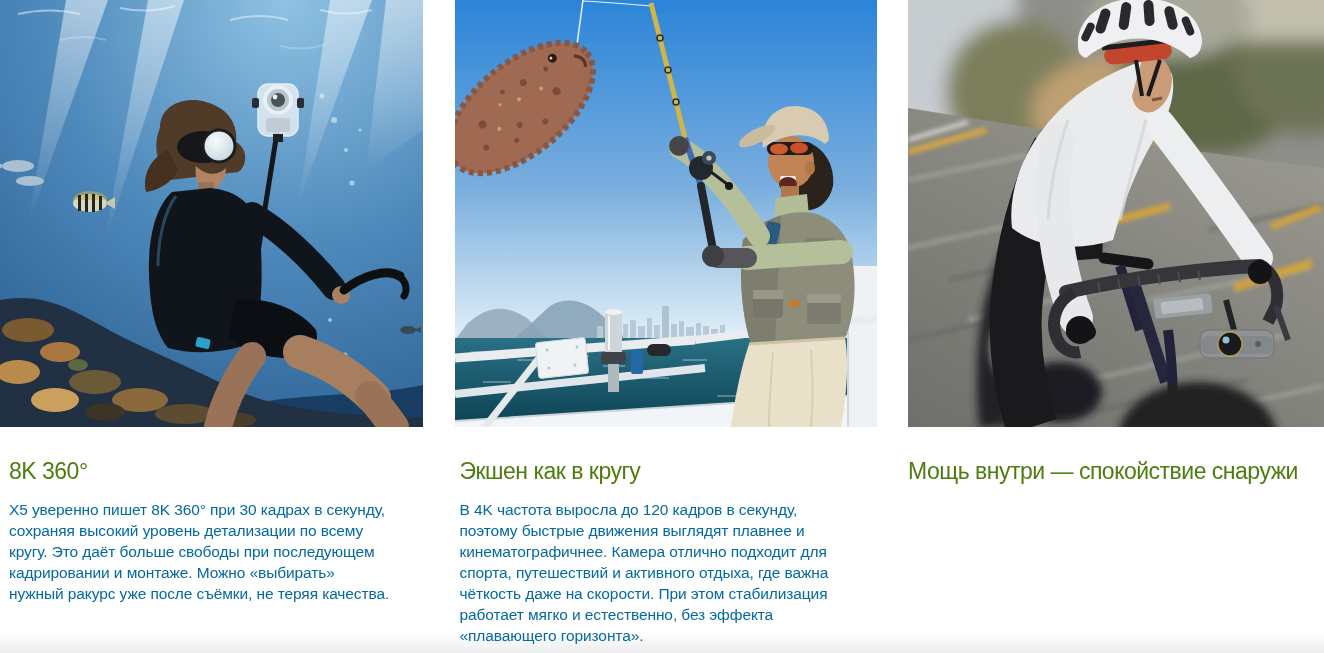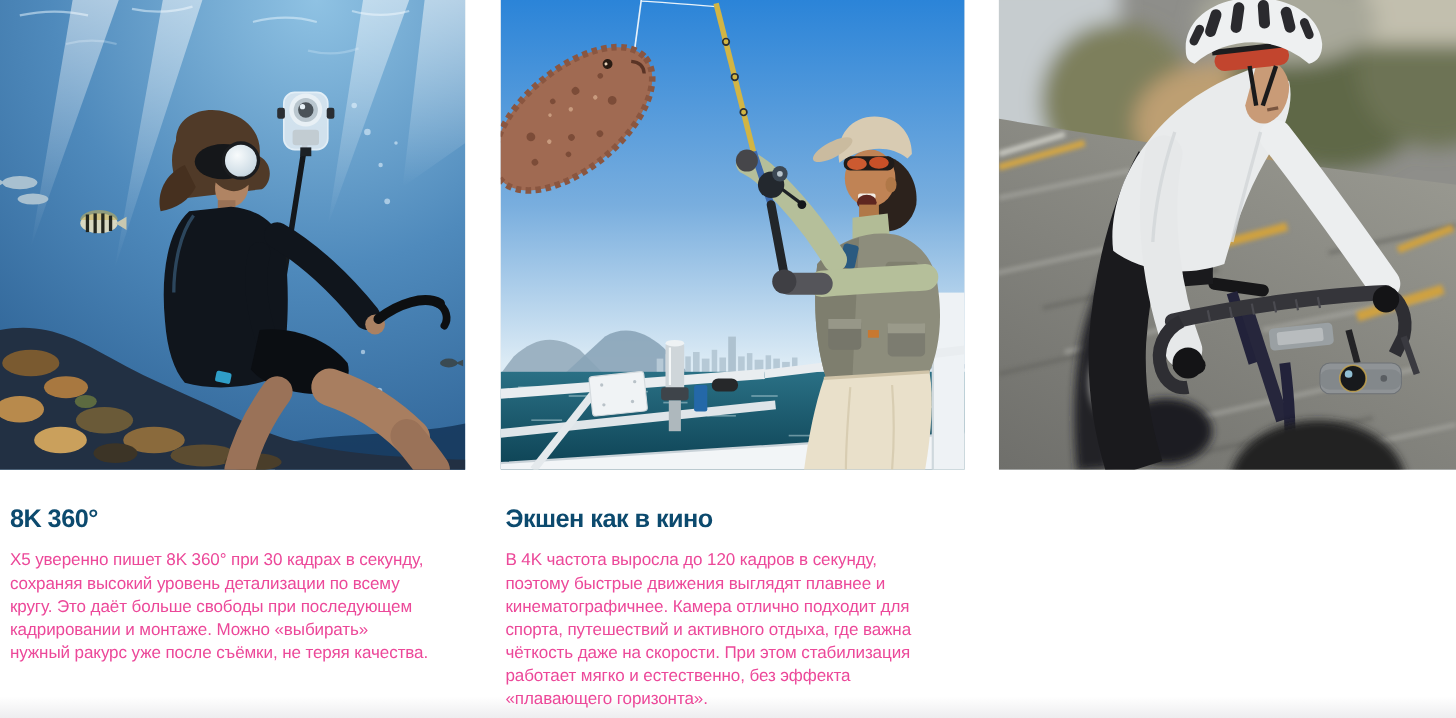--- a/index.html
+++ b/index.html
@@ -10,26 +10,26 @@
     -webkit-font-smoothing:antialiased;
   }
   .cards{
     position:relative;z-index:1;
     display:grid;grid-template-columns:423px 422px 416px;column-gap:31.5px;
   }
   .card{min-width:0;}
   .photo-wrap{margin:0;width:100%;height:427px;overflow:hidden;background:#dfe6ea;}
   .photo{display:block;width:100%;height:100%;}
   .card-title{
-    margin:31px 0 0;font-size:23px;line-height:26px;font-weight:700;
-    letter-spacing:-0.5px;color:#0c4a6e;
+    margin:31px 0 0;font-size:23px;line-height:26px;font-weight:400;
+    letter-spacing:-0.5px;color:#4d7c0f;
   }
   .card-body{
     margin:15px 0 0;font-size:15.5px;line-height:21px;letter-spacing:-0.1px;
-    color:#ec4899;white-space:pre-line;
+    color:#0369a1;white-space:pre-line;
   }
   .pad1{padding-left:9px;}
   .pad2{padding-left:5px;}
   .pad3{padding-left:0;}
   .bottom-fade{
     position:absolute;left:0;right:0;bottom:0;height:20px;z-index:0;
     background:linear-gradient(to bottom, rgba(236,236,238,0), rgba(236,236,238,0.95));
   }
 </style>
 </head>
@@ -312,21 +312,21 @@
             <circle cx="254" cy="158" r="2.6" fill="#b8c4cc"></circle>
             <line x1="256" y1="172" x2="272" y2="184" stroke="#1d2126" stroke-width="3"></line>
             <circle cx="274" cy="186" r="4" fill="#14171a"></circle>
           </g>
           <circle cx="224" cy="146" r="10" fill="#46464a"></circle>
           <path d="M292,258 C278,258 268,258 262,258" stroke="#55555a" stroke-width="20" fill="none" stroke-linecap="round"></path>
           <circle cx="258" cy="256" r="11" fill="#3f3f44"></circle>
         </g>
       </svg>
     </figure>
-    <h2 class="card-title pad2">Экшен как в кино</h2>
+    <h2 class="card-title pad2">Экшен как в кругу</h2>
     <p class="card-body pad2">В 4K частота выросла до 120 кадров в секунду,
 поэтому быстрые движения выглядят плавнее и
 кинематографичнее. Камера отлично подходит для
 спорта, путешествий и активного отдыха, где важна
 чёткость даже на скорости. При этом стабилизация
 работает мягко и естественно, без эффекта
 «плавающего горизонта».</p>
   </article>
 
   <article class="card">
@@ -440,17 +440,18 @@
             <rect x="292" y="336" width="74" height="18" rx="8" fill="#7c8084" opacity="0.6"></rect>
             <circle cx="322" cy="344" r="12" fill="#17191c"></circle>
             <circle cx="322" cy="344" r="12" fill="none" stroke="#caa84c" stroke-width="1.5" opacity="0.8"></circle>
             <circle cx="318" cy="340" r="3.5" fill="#9fd2e8" opacity="0.9"></circle>
             <circle cx="350" cy="344" r="3" fill="#5a5e62"></circle>
           </g>
         </g>
         <ellipse cx="290" cy="440" rx="80" ry="58" fill="#202024" filter="url(#b4)"></ellipse>
       </svg>
     </figure>
+    <h2 class="card-title pad3">Мощь внутри — спокойствие снаружи</h2>
   </article>
 
 </main>
 
 <div class="bottom-fade"></div>
 
 </body></html>

